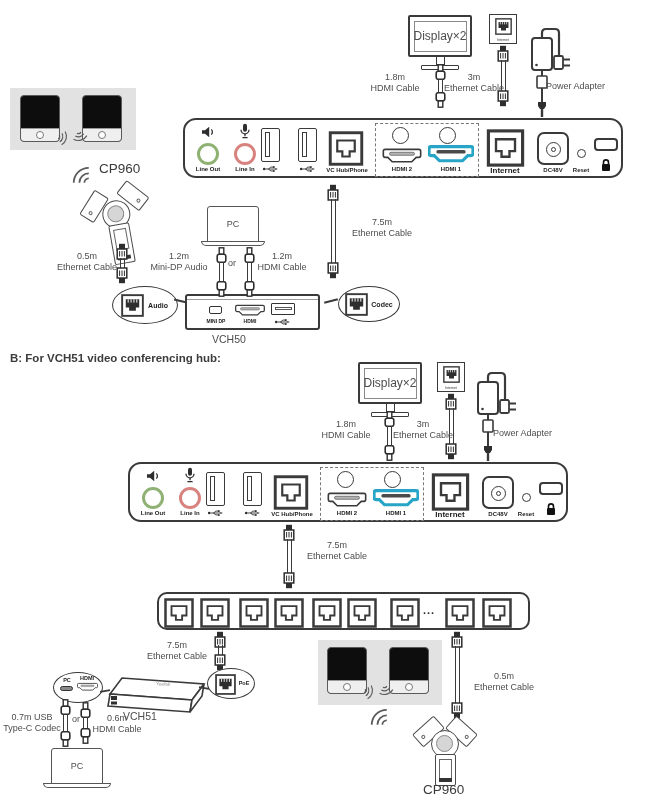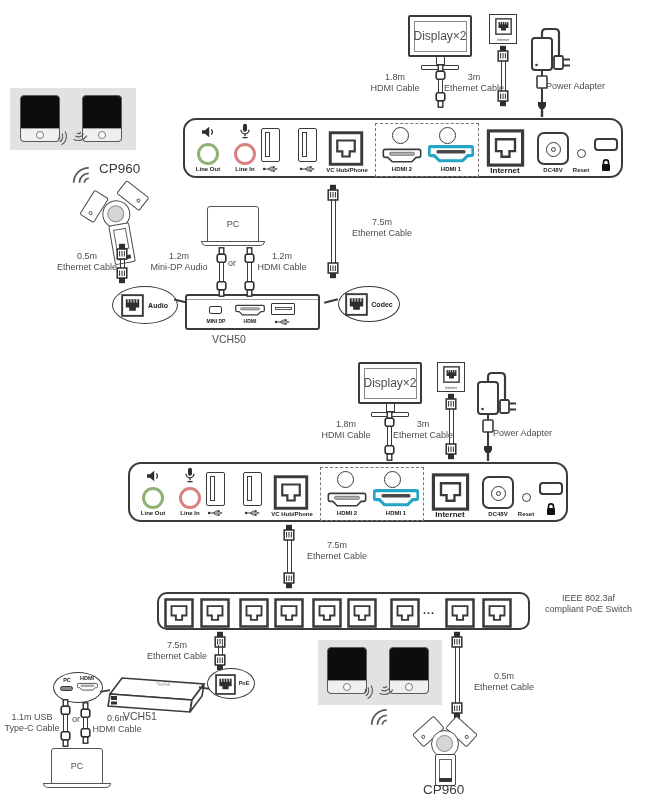--- a/index.html
+++ b/index.html
@@ -347,20 +347,21 @@
       </div>
     <span class="pl" style="left:368px;top:47px">DC48V</span>
     <div class="circ" style="left:392px;top:29px;width:9px;height:9px"></div>
     <span class="pl" style="left:396px;top:47px">Reset</span>
     <div class="lockslot" style="left:409px;top:18px"></div>
     <svg class="icon" style="left:415px;top:38px" width="12" height="14">
         <use href="#lock"></use>
       </svg>
   </div>
 
+  <div class="heading" style="left:10px;top:352px">B: For VCH51 video conferencing hub:</div>
 
   <div class="monitor" style="left:358px;top:362px">
     <div class="mon-screen">
         <span class="mon-label">Display×2</span>
       </div>
     <div class="mon-neck"></div>
       <div class="mon-base"></div>
   </div>
   <svg class="icon" style="left:384px;top:411px" width="11" height="16">
       <use href="#hdmiplug"></use>
@@ -496,24 +497,20 @@
         <use href="#rj45"></use>
       </svg>
     <span class="dots" style="left:264px;top:10px">...</span>
     <svg class="icon" style="left:286px;top:4px" width="30" height="30">
         <use href="#rj45"></use>
       </svg>
     <svg class="icon" style="left:323px;top:4px" width="30" height="30">
         <use href="#rj45"></use>
       </svg>
   </div>
-  <div class="lbl" style="left:531px;top:593px;width:115px">
-    <span class="ln">IEEE 802.3af</span>
-    <span class="ln">compliant PoE Switch</span>
-  </div>
 
   <svg class="icon" style="left:214px;top:631px" width="12" height="17">
       <use href="#ethplug"></use>
     </svg>
   <div class="eth" style="left:217.5px;top:645px;height:10px"></div>
   <svg class="icon" style="left:214px;top:654px;transform:rotate(180deg)" width="12" height="17">
       <use href="#ethplug"></use>
     </svg>
   <div class="lbl" style="left:135px;top:640px;width:84px">
     <span class="ln">7.5m</span>
@@ -556,22 +553,22 @@
       <use href="#hdmiplug"></use>
     </svg>
   <svg class="icon" style="left:80px;top:702px" width="11" height="16">
       <use href="#hdmiplug"></use>
     </svg>
   <div class="eth" style="left:83px;top:717px;height:12px"></div>
   <svg class="icon" style="left:80px;top:728px;transform:rotate(180deg)" width="11" height="16">
       <use href="#hdmiplug"></use>
     </svg>
   <div class="lbl" style="left:2px;top:712px;width:60px">
-    <span class="ln">1.1m USB</span>
-    <span class="ln">Type-C Cable</span>
+    <span class="ln">0.7m USB</span>
+    <span class="ln">Type-C Codec</span>
   </div>
   <div class="lbl" style="left:68px;top:714px;width:16px">or</div>
   <div class="lbl" style="left:88px;top:713px;width:58px">
     <span class="ln">0.6m</span>
     <span class="ln">HDMI Cable</span>
   </div>
 
   <div class="laptop" style="left:43px;top:748px;width:68px">
     <div class="lap-screen">
         <span>PC</span>

